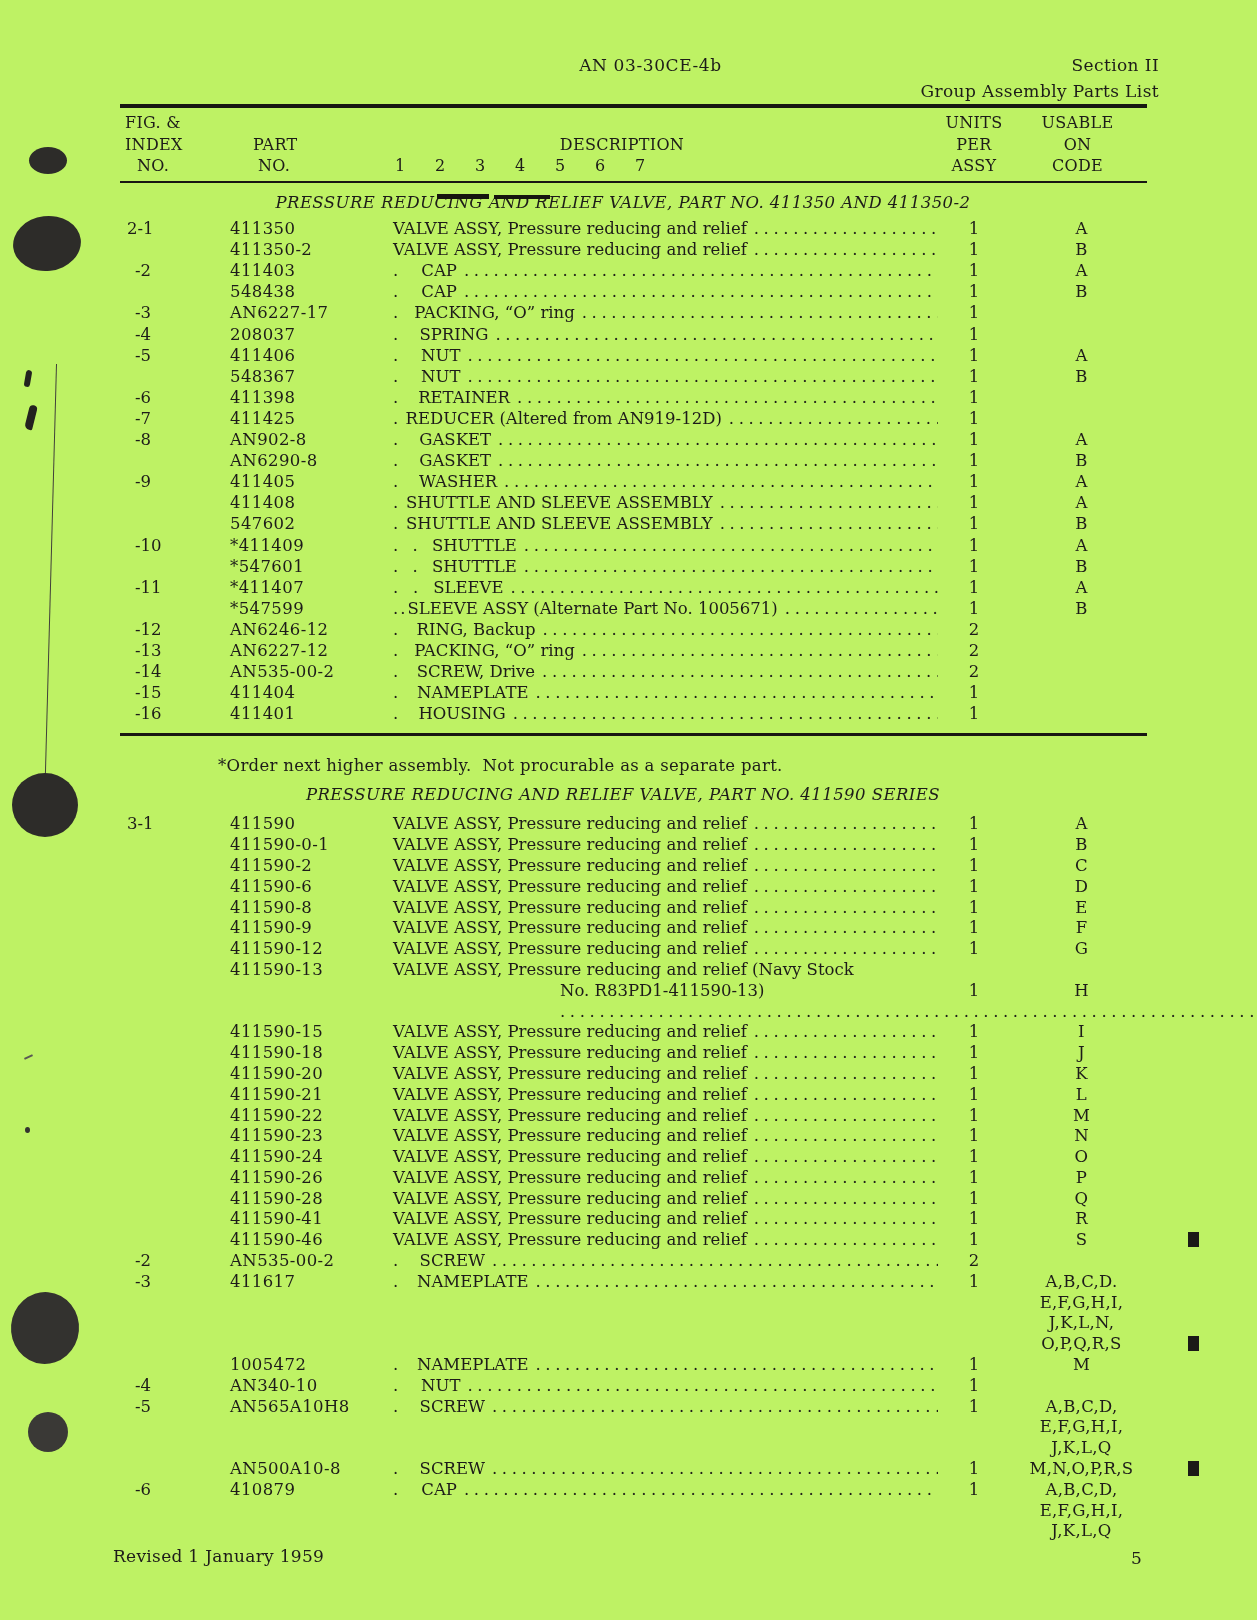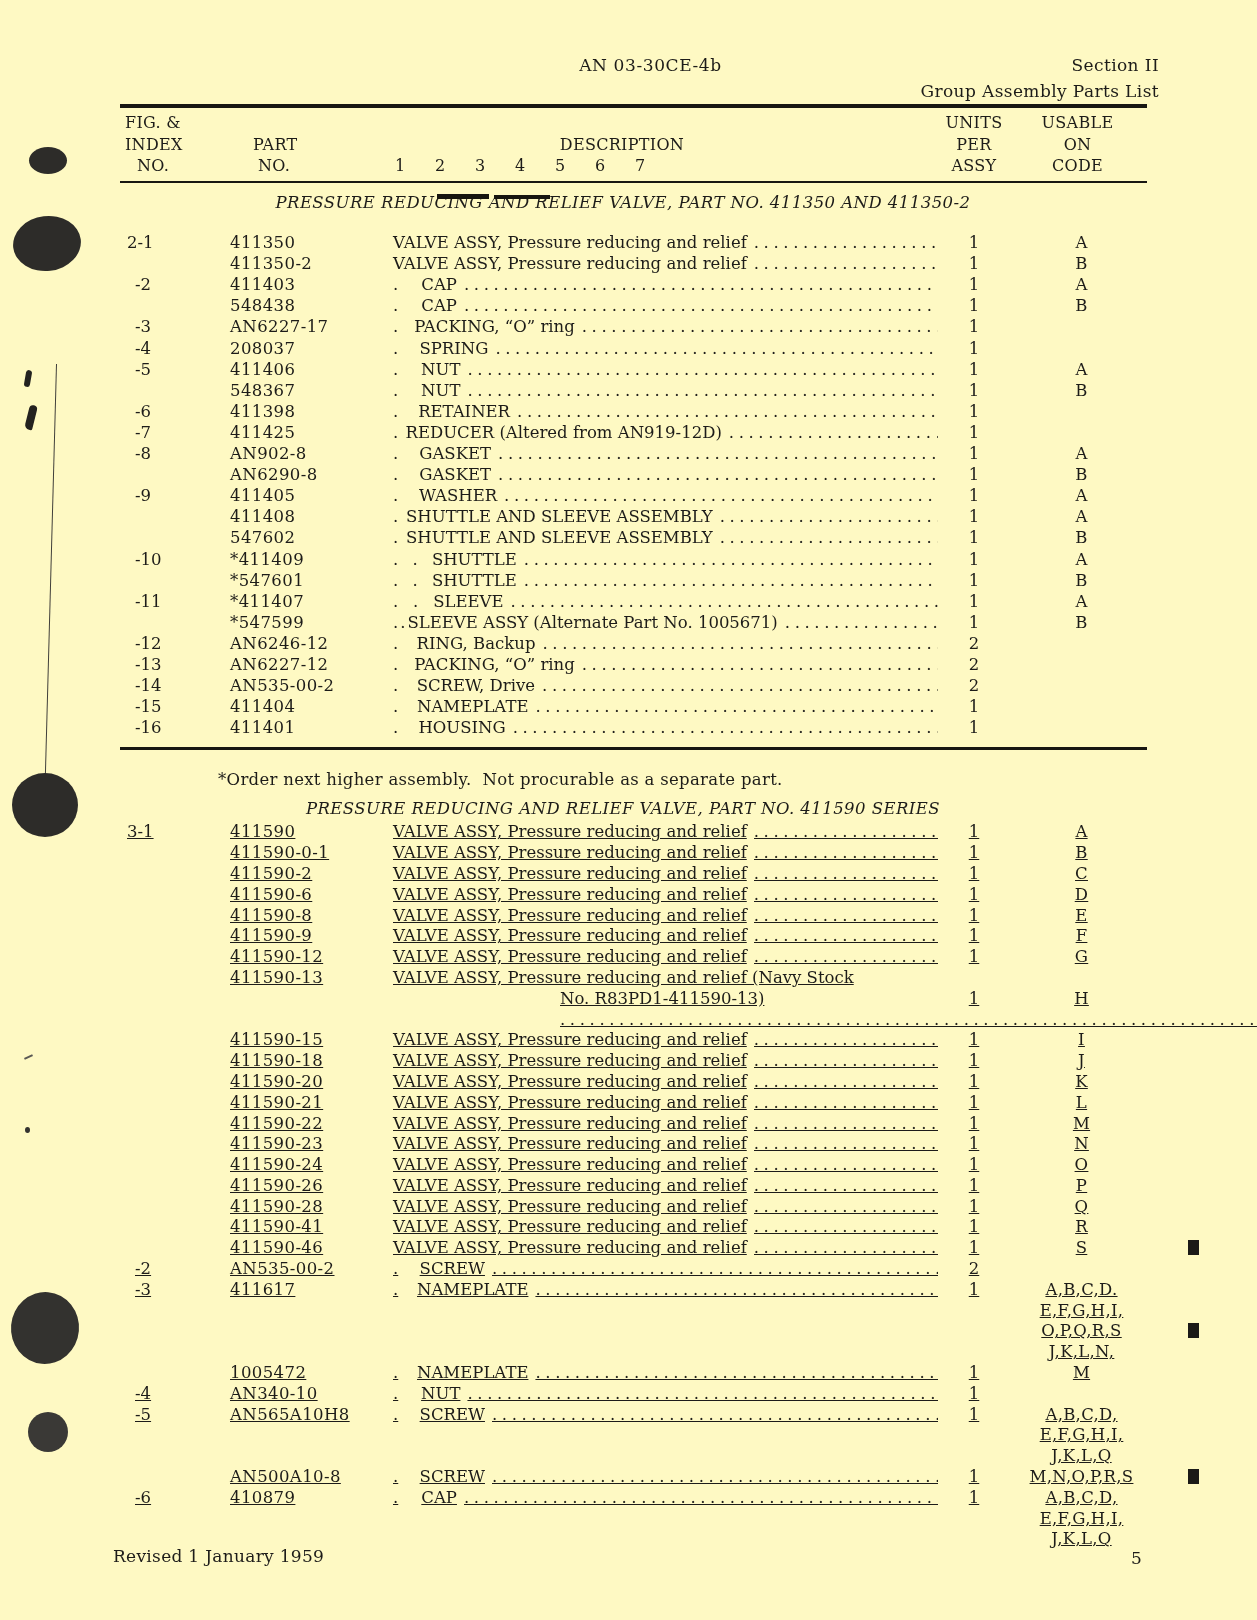--- a/index.html
+++ b/index.html
@@ -3,21 +3,21 @@
 <meta charset="utf-8">
 <style>
   *{box-sizing:border-box;}
   html,body{margin:0;padding:0;}
   body{
     width:1257px;height:1620px;
     background:#fbfaf5;
     font-family:"DejaVu Serif", serif;
     color:#1d1c19;
   }
-  .page{position:relative;width:1257px;height:1620px;overflow:hidden;background:#fef9c3;}
+  .page{position:relative;width:1257px;height:1620px;overflow:hidden;background:#bef264;}
 
   
   .doc-number{
     position:absolute;top:55px;left:0;width:100%;
     text-align:center;padding-left:44px;
     font-size:17px;letter-spacing:.6px;
   }
   .hdr-right{
     position:absolute;top:52px;right:98px;
     text-align:right;font-size:17px;line-height:26px;letter-spacing:.4px;
@@ -43,22 +43,22 @@
   .th-desc .dt{text-align:center;padding-right:86px;}
   .nums{display:flex;padding-left:5px;}
   .nums span{display:inline-block;width:40px;}
   .th-units,.th-code{text-align:center;}
 
   .sec-title{
     text-align:center;font-size:16.5px;letter-spacing:.45px;
     margin-top:9px;padding-right:21px;line-height:22px;font-style:italic;
   }
   .rows{font-size:16.5px;}
-  .rows.sec0{line-height:21.1px;margin-top:18px;margin-bottom:9px;}
-  .rows.sec1{line-height:20.8px;margin-top:2px;text-decoration:underline;}
+  .rows.sec0{line-height:21.1px;margin-top:4px;margin-bottom:9px;}
+  .rows.sec1{line-height:20.8px;margin-top:8px;}
   .row{display:grid;grid-template-columns:105px 165px 550px 68px 139px;position:relative;}
   .cell{min-height:20px;}
   .fig{padding-left:7px;}
   .fig.sub{padding-left:15px;}
   .part{padding-left:5px;letter-spacing:.4px;}
   .desc{display:flex;align-items:baseline;padding-left:3px;}
   .desc.cont{padding-left:163px;flex-direction:column;}
   .pdot{display:inline-block;}
   .pd1{width:47px;}
   .pd2{width:37px;}
@@ -644,29 +644,29 @@
             <div class="cell part"></div>
             <div class="cell desc"></div>
             <div class="cell units"></div>
             <div class="cell code">E,F,G,H,I,</div>
           </div>
           <div class="row">
             <div class="cell fig"></div>
             <div class="cell part"></div>
             <div class="cell desc"></div>
             <div class="cell units"></div>
-            <div class="cell code">O,P,Q,R,S</div>
-            <span class="change-bar"></span>
+            <div class="cell code">J,K,L,N,</div>
           </div>
           <div class="row">
             <div class="cell fig"></div>
             <div class="cell part"></div>
             <div class="cell desc"></div>
             <div class="cell units"></div>
-            <div class="cell code">J,K,L,N,</div>
+            <div class="cell code">O,P,Q,R,S</div>
+            <span class="change-bar"></span>
           </div>
           <div class="row">
             <div class="cell fig"></div>
             <div class="cell part">1005472</div>
             <div class="cell desc">
               <span class="pdot pd1">.</span>
               <span class="dtext">NAMEPLATE</span>
               <span class="lead"></span>
             </div>
             <div class="cell units">1</div>

